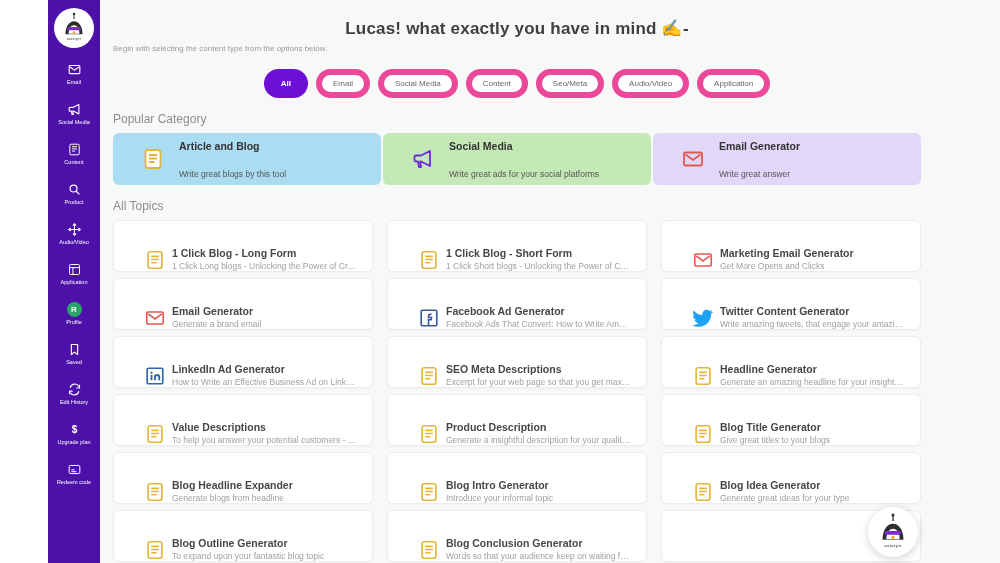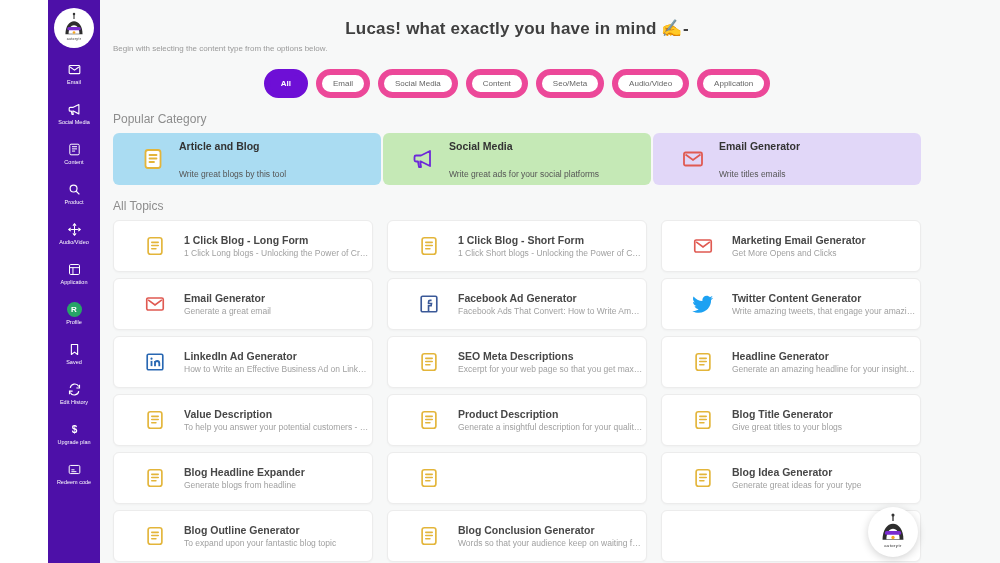--- a/index.html
+++ b/index.html
@@ -38,22 +38,22 @@
   .popular-grid { display:grid; grid-template-columns:repeat(3,1fr); column-gap:2px; }
   .pop-card { height:52px; border-radius:6px; display:flex; align-items:center;
     padding-left:28px; gap:14px; cursor:pointer; }
   .pop-card .ico { width:24px; height:24px; flex:0 0 auto; }
   .pop-card .ico svg { width:100%; height:100%; display:block; }
   .pop-title { font-size:10.5px; font-weight:700; color:#333; }
   .pop-desc { font-size:8.5px; color:#555; margin-top:17px; }
   .topics-grid { display:grid; grid-template-columns:repeat(3,1fr);
     column-gap:14px; row-gap:6px; grid-auto-rows:52px; }
   .topic-card { background:#fff; border:1px solid #ececec; border-radius:6px;
-    box-shadow:0 1px 2px rgba(0,0,0,.03); display:flex; align-items:center;
-    padding-left:30px; gap:18px; cursor:pointer; height:52px; }
+    box-shadow:0 1px 2px rgba(0,0,0,.03); display:flex; align-items:flex-end;
+    padding-left:30px; gap:6px; cursor:pointer; height:52px; }
   .topic-card .ico { width:22px; height:22px; flex:0 0 auto; }
   .topic-card .ico svg { width:100%; height:100%; display:block; }
   .topic-title { font-size:10.5px; font-weight:700; color:#474747; }
   .topic-desc { font-size:8.5px; color:#a0a0a0; margin-top:2px;
     max-width:185px; white-space:nowrap; overflow:hidden; text-overflow:ellipsis; }
 
   
   .chat-widget { position:absolute; right:82px; bottom:6px; width:50px; height:50px;
     background:#fff; border-radius:50%; box-shadow:0 2px 8px rgba(0,0,0,.18);
     display:flex; align-items:center; justify-content:center; cursor:pointer; z-index:5; }
@@ -238,21 +238,21 @@
 
   <div class="pop-card" style="background: rgb(225, 215, 248);">
     <span class="ico">
               <svg viewBox="0 0 24 24">
                 <rect x="3" y="5.5" width="18" height="13" rx="1.5" fill="none" stroke="#E05A52" stroke-width="1.8"></rect>
                 <path d="M4.5 7.5l7.5 5.5 7.5-5.5" fill="none" stroke="#E05A52" stroke-width="1.8"></path>
               </svg>
             </span>
     <span>
       <div class="pop-title">Email Generator</div>
-      <div class="pop-desc">Write titles emails</div>
+      <div class="pop-desc">Write great answer</div>
     </span>
   </div>
 </div>
       <div class="section-label">All Topics</div>
       <div class="topics-grid" id="topics">
   <div class="topic-card">
     <span class="ico">
               <svg viewBox="0 0 24 24">
                 <rect x="4.5" y="3" width="15" height="18" rx="2.5" fill="#fff" stroke="#E3B53A" stroke-width="1.8"></rect>
                 <path d="M8.5 8h7M8.5 11.5h7M8.5 15h4.5" fill="none" stroke="#E3B53A" stroke-width="1.8" stroke-linecap="round"></path>
@@ -293,21 +293,21 @@
 
   <div class="topic-card">
     <span class="ico">
               <svg viewBox="0 0 24 24">
                 <rect x="3" y="5.5" width="18" height="13" rx="1.5" fill="none" stroke="#E05A52" stroke-width="1.8"></rect>
                 <path d="M4.5 7.5l7.5 5.5 7.5-5.5" fill="none" stroke="#E05A52" stroke-width="1.8"></path>
               </svg>
             </span>
     <span>
       <div class="topic-title">Email Generator</div>
-      <div class="topic-desc">Generate a great email</div>
+      <div class="topic-desc">Generate a brand email</div>
     </span>
   </div>
 
   <div class="topic-card">
     <span class="ico">
               <svg viewBox="0 0 24 24">
                 <rect x="3.5" y="3.5" width="17" height="17" rx="1.5" fill="none" stroke="#3b5998" stroke-width="1.8"></rect>
                 <path d="M14.8 8h-1.6c-1 0-1.7.7-1.7 1.7v1.8h3.2l-.4 2.4h-2.8v6.4" fill="none" stroke="#3b5998" stroke-width="1.8"></path>
               </svg>
             </span>
@@ -371,21 +371,21 @@
   </div>
 
   <div class="topic-card">
     <span class="ico">
               <svg viewBox="0 0 24 24">
                 <rect x="4.5" y="3" width="15" height="18" rx="2.5" fill="#fff" stroke="#E3B53A" stroke-width="1.8"></rect>
                 <path d="M8.5 8h7M8.5 11.5h7M8.5 15h4.5" fill="none" stroke="#E3B53A" stroke-width="1.8" stroke-linecap="round"></path>
               </svg>
             </span>
     <span>
-      <div class="topic-title">Value Description</div>
+      <div class="topic-title">Value Descriptions</div>
       <div class="topic-desc">To help you answer your potential customers - Why us</div>
     </span>
   </div>
 
   <div class="topic-card">
     <span class="ico">
               <svg viewBox="0 0 24 24">
                 <rect x="4.5" y="3" width="15" height="18" rx="2.5" fill="#fff" stroke="#E3B53A" stroke-width="1.8"></rect>
                 <path d="M8.5 8h7M8.5 11.5h7M8.5 15h4.5" fill="none" stroke="#E3B53A" stroke-width="1.8" stroke-linecap="round"></path>
               </svg>
@@ -422,20 +422,24 @@
     </span>
   </div>
 
   <div class="topic-card">
     <span class="ico">
               <svg viewBox="0 0 24 24">
                 <rect x="4.5" y="3" width="15" height="18" rx="2.5" fill="#fff" stroke="#E3B53A" stroke-width="1.8"></rect>
                 <path d="M8.5 8h7M8.5 11.5h7M8.5 15h4.5" fill="none" stroke="#E3B53A" stroke-width="1.8" stroke-linecap="round"></path>
               </svg>
             </span>
+    <span>
+      <div class="topic-title">Blog Intro Generator</div>
+      <div class="topic-desc">Introduce your informal topic</div>
+    </span>
   </div>
 
   <div class="topic-card">
     <span class="ico">
               <svg viewBox="0 0 24 24">
                 <rect x="4.5" y="3" width="15" height="18" rx="2.5" fill="#fff" stroke="#E3B53A" stroke-width="1.8"></rect>
                 <path d="M8.5 8h7M8.5 11.5h7M8.5 15h4.5" fill="none" stroke="#E3B53A" stroke-width="1.8" stroke-linecap="round"></path>
               </svg>
             </span>
     <span>

